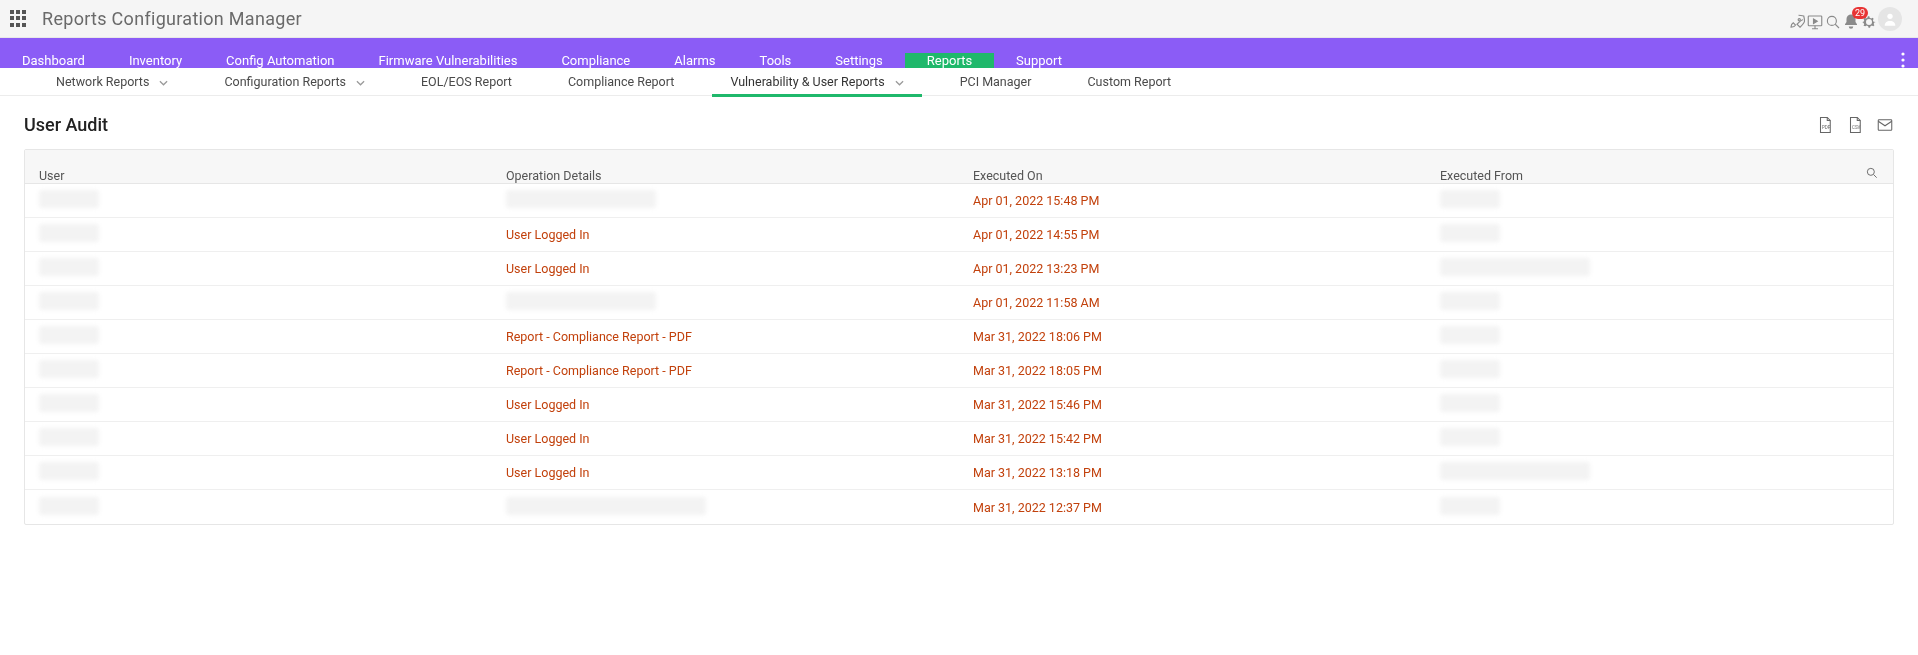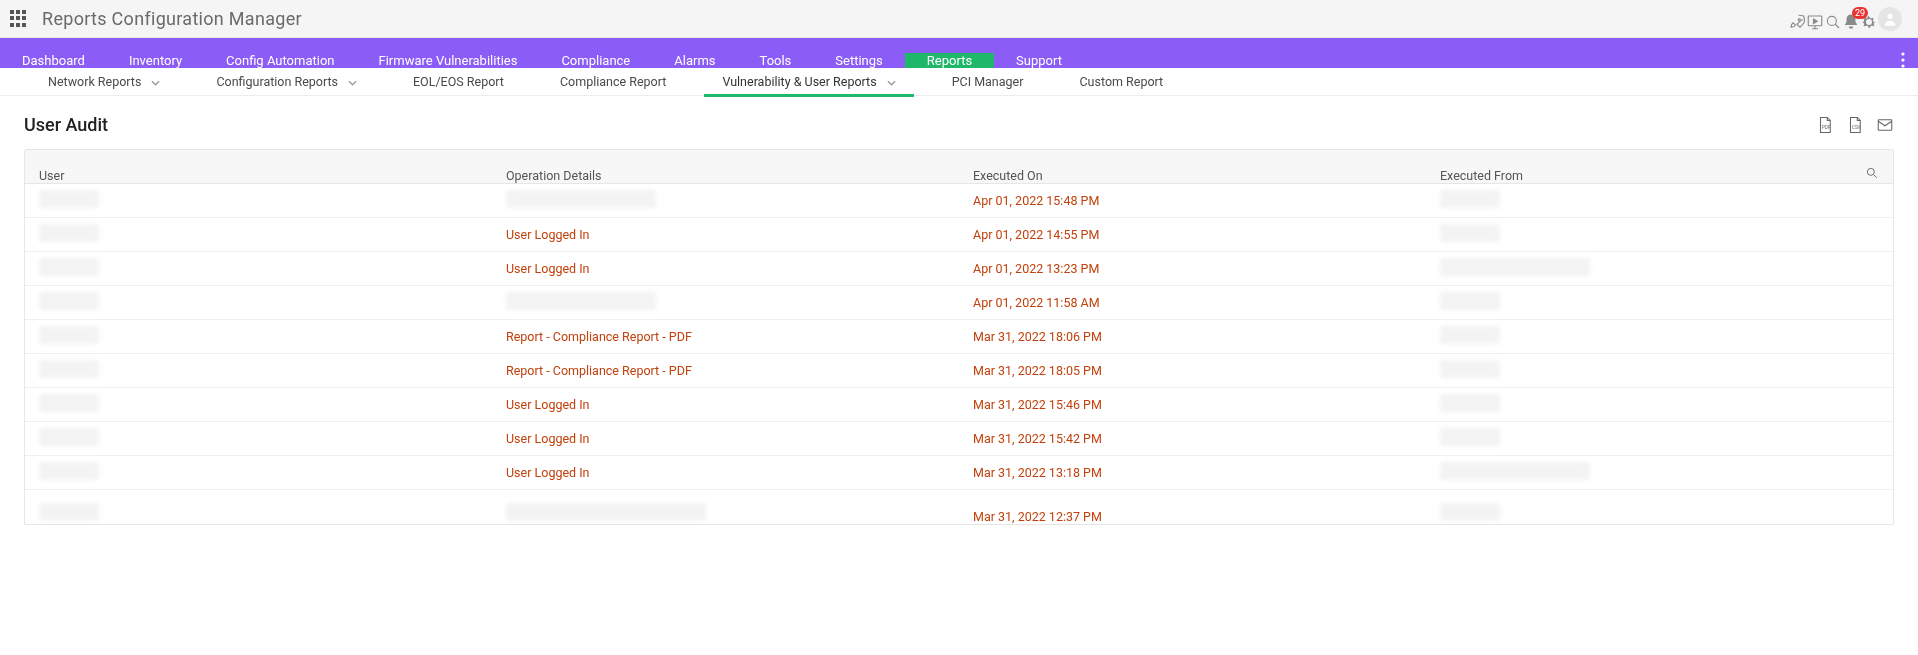--- a/index.html
+++ b/index.html
@@ -16,21 +16,21 @@
   .hicon.filled svg { fill: currentColor; stroke: none; }
   .badge { position: absolute; top: -6px; right: -8px; background: #e83434; color: #fff; border-radius: 8px; font-size: 9px; line-height: 12px; min-width: 14px; padding: 0 3px; text-align: center; }
   .avatar { width: 24px; height: 24px; border-radius: 50%; background: #e5e5e5; display: inline-flex; align-items: center; justify-content: center; }
   .avatar svg { width: 16px; height: 16px; fill: #fff; }
   
   .main-nav { display: flex; align-items: flex-end; background: #8b5cf6; height: 30px; position: relative; }
   .main-nav .nav-item { color: #fff; font-size: 13px; padding: 0 22px; display: flex; align-items: center; cursor: pointer; white-space: nowrap; }
   .main-nav .nav-item.active { background: #1fb86b; margin-top: 19px; }
   .main-nav .kebab { margin-left: auto; width: 30px; color: #fff; display: flex; align-items: center; justify-content: center; cursor: pointer; }
   
-  .sub-nav { display: flex; align-items: center; height: 28px; background: #fff; border-bottom: 1px solid #ececec; padding: 0 20px; gap: 0; }
+  .sub-nav { display: flex; align-items: center; height: 28px; background: #fff; border-bottom: 1px solid #ececec; padding: 0 28px; gap: 0; }
   .sub-nav .sntab { color: #4a4a4a; font-size: 12.5px; padding: 0 28px; height: 28px; display: flex; align-items: center; gap: 10px; cursor: pointer; position: relative; white-space: nowrap; }
   .sub-nav .sntab .chev { color: #9a9a9a; }
   .sub-nav .sntab.active { color: #333; }
   .sub-nav .sntab.active::after { content: ""; position: absolute; left: 10px; right: 10px; bottom: -1px; height: 3px; background: #1fb86b; }
   
   .page { padding: 18px 24px; }
   .page-title-row { display: flex; align-items: center; margin-bottom: 14px; }
   .page-title { font-size: 18px; font-weight: 500; color: #222; }
   .page-actions { margin-left: auto; display: flex; gap: 12px; }
   .page-actions .picon { width: 18px; height: 18px; color: #666; cursor: pointer; }
@@ -38,21 +38,21 @@
   
   .audit-table { width: 100%; border: 1px solid #e6e6e6; border-radius: 2px; overflow: hidden; }
   .audit-head { display: flex; background: #f7f7f7; border-bottom: 1px solid #e6e6e6; height: 34px; align-items: flex-end; color: #555; font-size: 12.5px; }
   .col { padding: 0 14px; }
   .col.user { width: 25%; }
   .col.op   { width: 25%; }
   .col.exec { width: 25%; }
   .col.from { width: 22%; padding-right:0; }
   .col.search { flex:1; text-align: right; padding-right: 14px; }
   .audit-row { display: flex; align-items: center; height: 34px; border-bottom: 1px solid #efefef; font-size: 12.5px; color: #c2410c; }
-  .audit-row:last-child { border-bottom: none; align-items: flex-end; }
+  .audit-row:last-child { border-bottom: none; }
   .blur-chip { display:inline-block; height: 18px; border-radius: 3px; background: #f3f3f3; filter: blur(2px); }
   .blur-sm { width: 60px; }
   .blur-md { width: 150px; }
   .blur-lg { width: 200px; }
   .search-btn svg { width: 14px; height: 14px; stroke: #666; fill:none; stroke-width:1.6; }
 </style>
 </head>
 <body>
 
 <div class="app-header">

